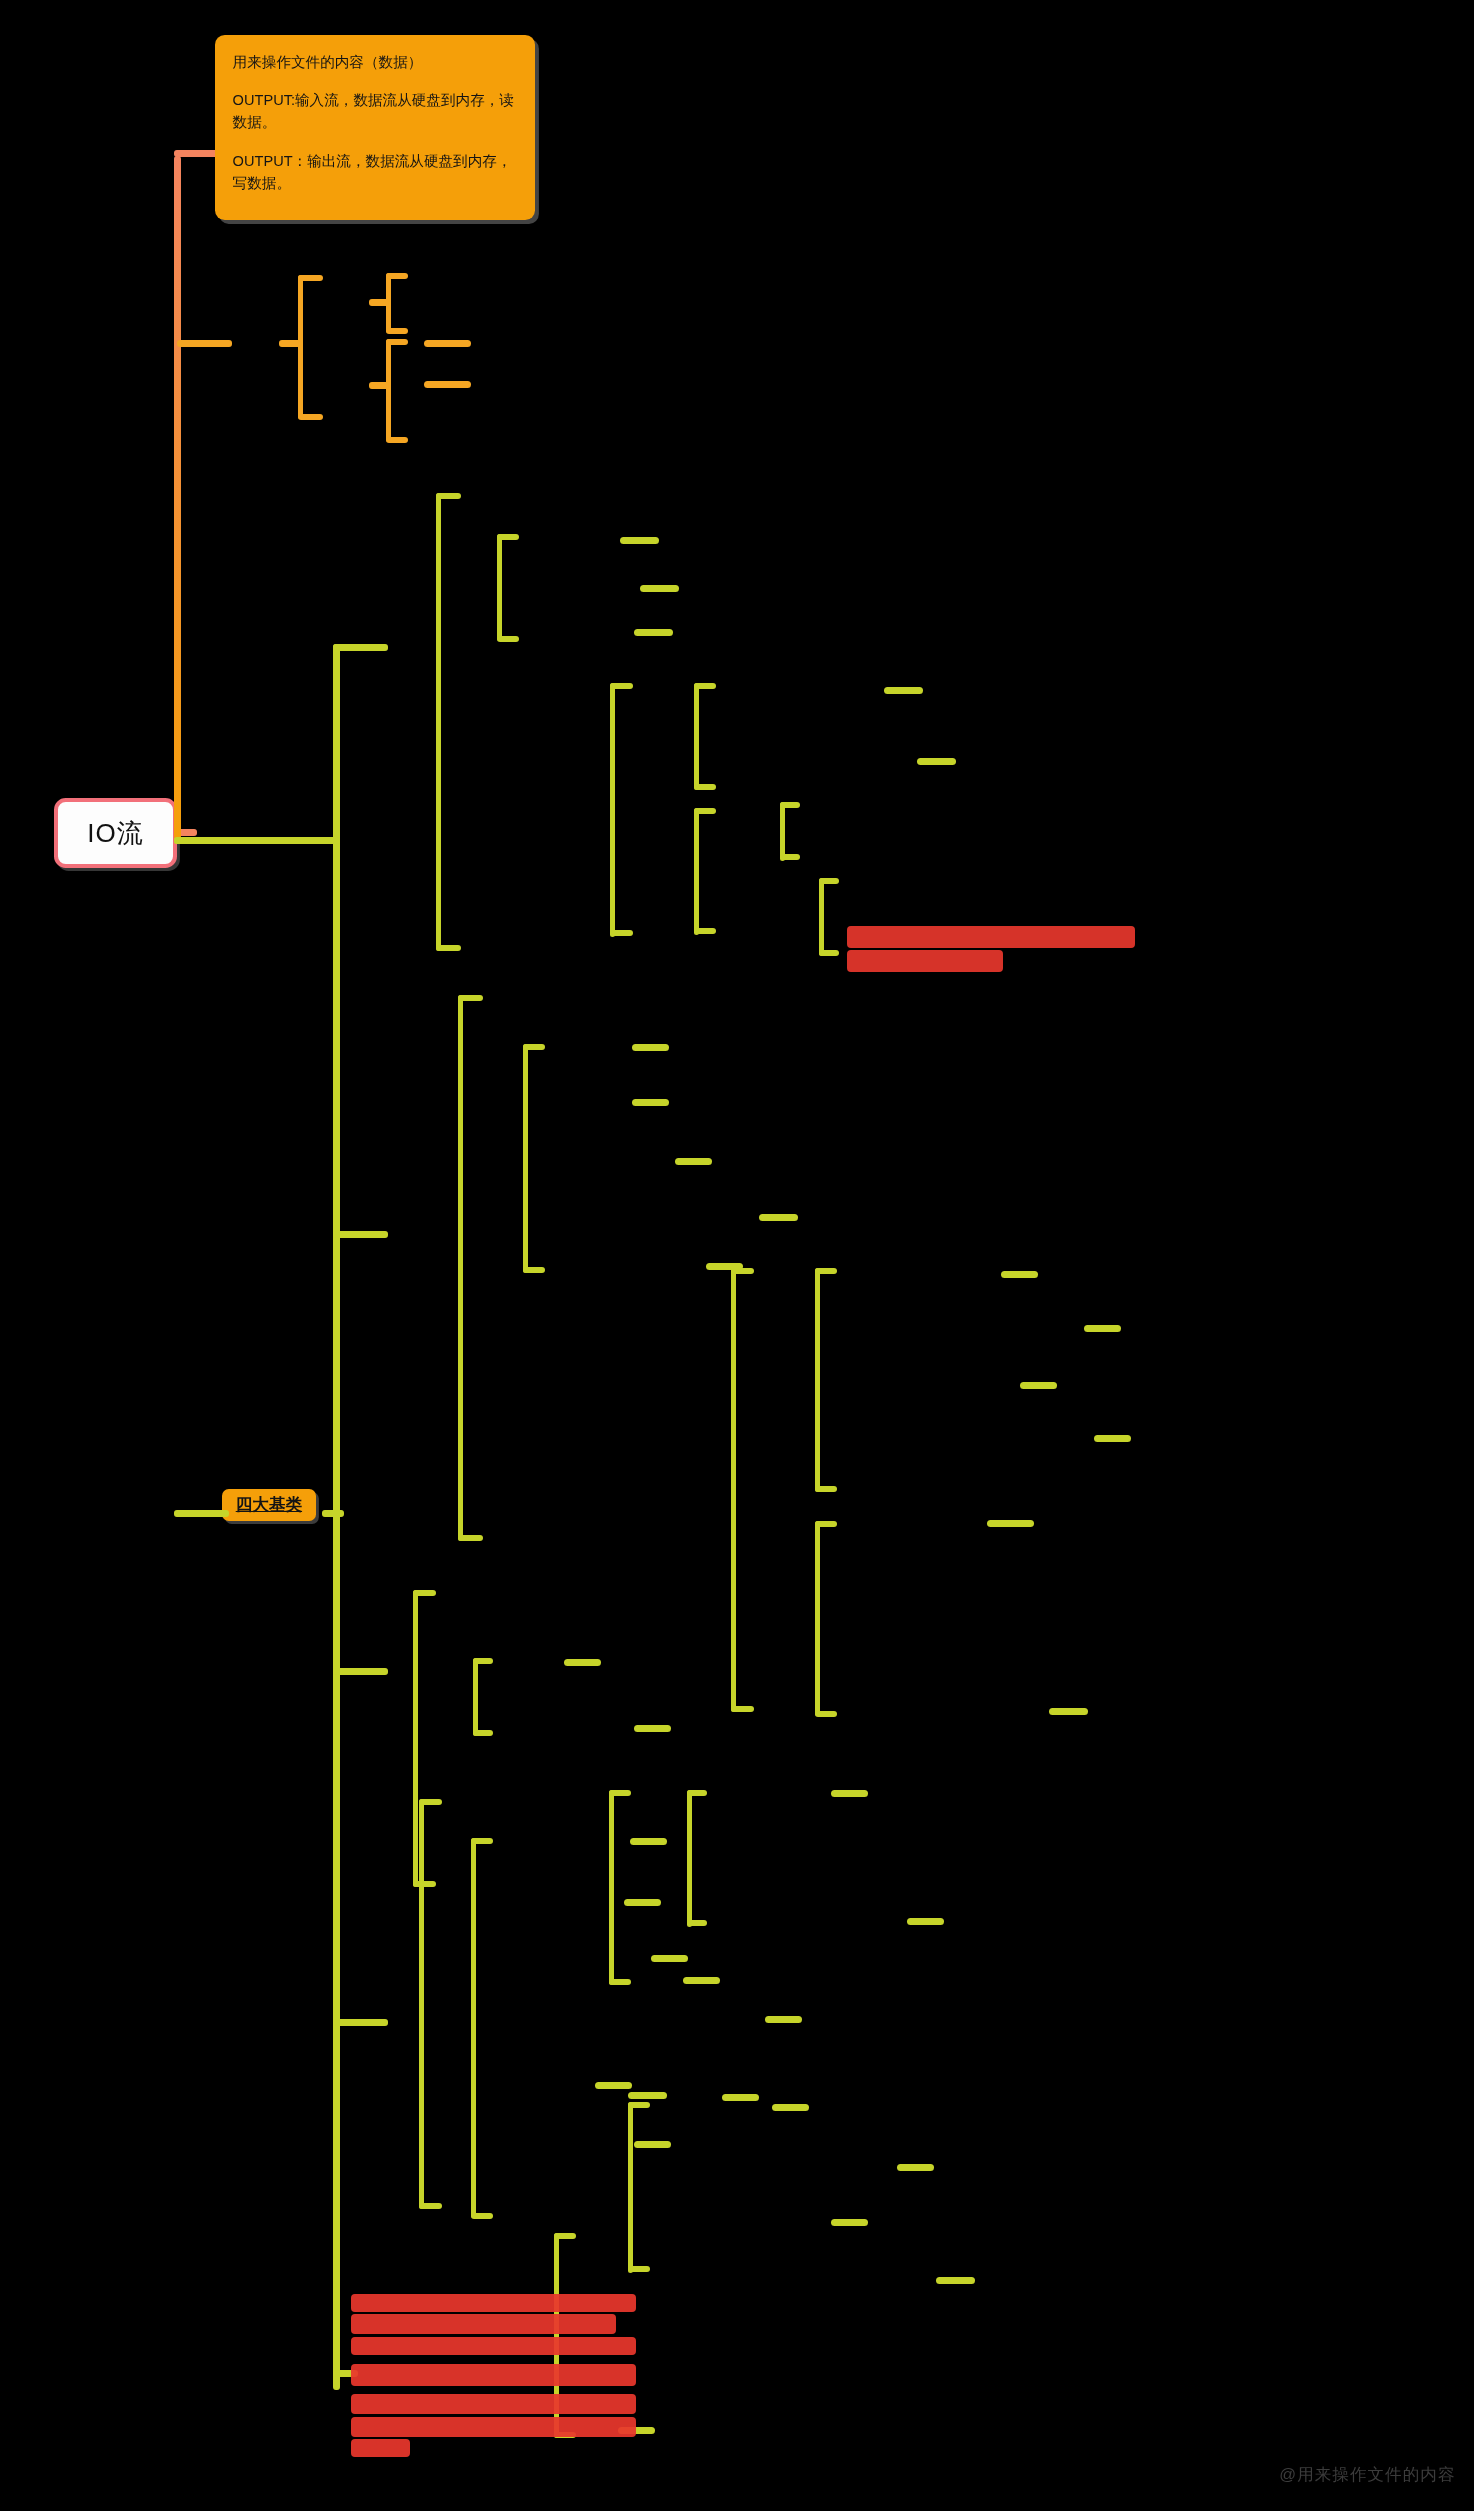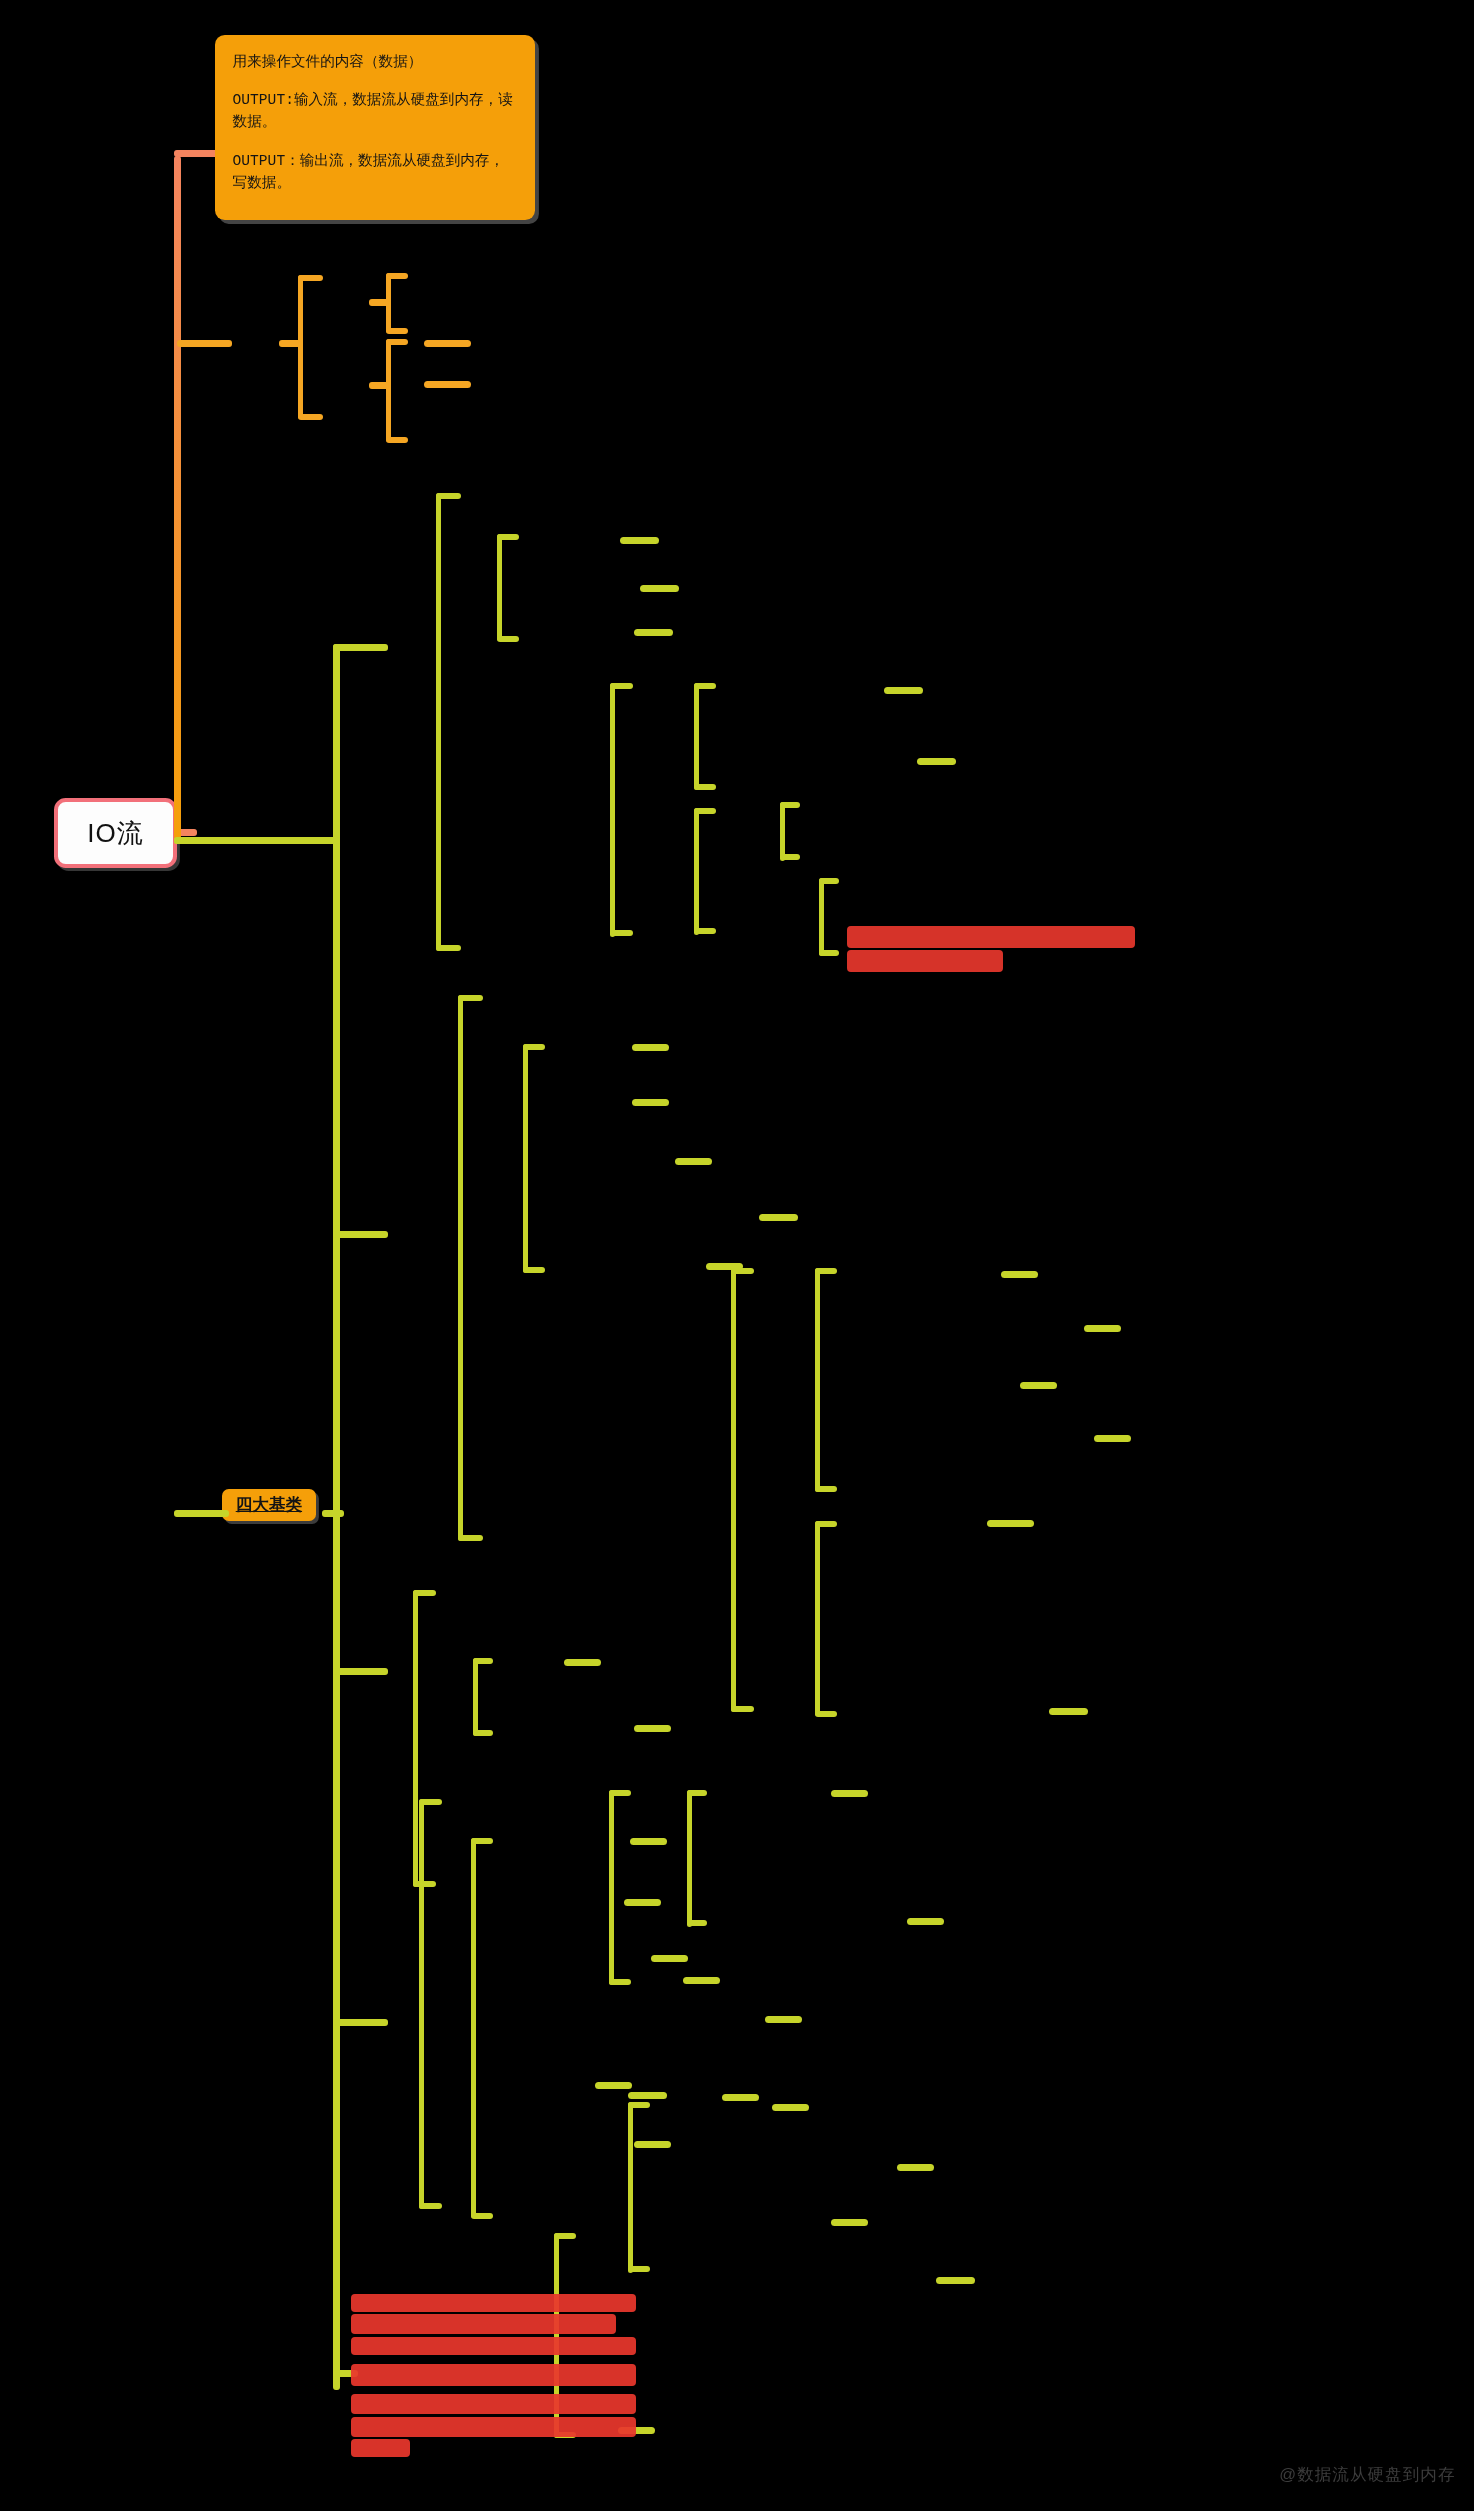--- a/index.html
+++ b/index.html
@@ -38,21 +38,20 @@
     color:#111;font-size:26px;letter-spacing:1px;
     box-shadow:2.9px 2.9px 0 rgba(120,120,120,.45);
   }
 
   
   #callout{
     position:absolute;left:215px;top:35px;width:320px;height:185px;
     background:#f59f09;border-radius:9.8px;box-sizing:border-box;
     padding:15.6px 17.6px;color:#141414;font-size:14.6px;line-height:1.55;
     box-shadow:3.9px 3.9px 0 rgba(150,150,150,.45);
-    font-family:Liberation Mono, monospace;
   }
   #callout p{margin:0 0 15.6px 0;}
   #callout p:last-child{margin-bottom:0;}
 
   
   .pill{
     position:absolute;background:#f59f09;border-radius:6.8px;
     padding:4.9px 13.7px;color:#141414;font-size:16.6px;font-weight:bold;
     box-shadow:2.9px 2.9px 0 rgba(150,150,150,.4);
     text-decoration:underline;
@@ -383,16 +382,16 @@
   <div class="ln" style="left:333px;top:2370px;width:25px;height:6.8px;"></div>
 
   <div class="cap" style="left:351px;top:2294px;width:285px;height:17.6px;background:#e8372c;opacity:.93;"></div>
   <div class="cap" style="left:351px;top:2314px;width:265px;height:19.5px;background:#e8372c;opacity:.93;"></div>
   <div class="cap" style="left:351px;top:2337px;width:285px;height:17.6px;background:#e8372c;opacity:.93;"></div>
   <div class="cap" style="left:351px;top:2364px;width:285px;height:21.5px;background:#e8372c;opacity:.93;"></div>
   <div class="cap" style="left:351px;top:2394px;width:285px;height:19.5px;background:#e8372c;opacity:.93;"></div>
   <div class="cap" style="left:351px;top:2417px;width:285px;height:19.5px;background:#e8372c;opacity:.93;"></div>
   <div class="cap" style="left:351px;top:2439px;width:59px;height:17.6px;background:#e8372c;opacity:.93;"></div>
 
-  <div id="wm">@数据流从硬盘到内存</div>
+  <div id="wm">@用来操作文件的内容</div>
 
 </div>
 
 
 </body></html>

